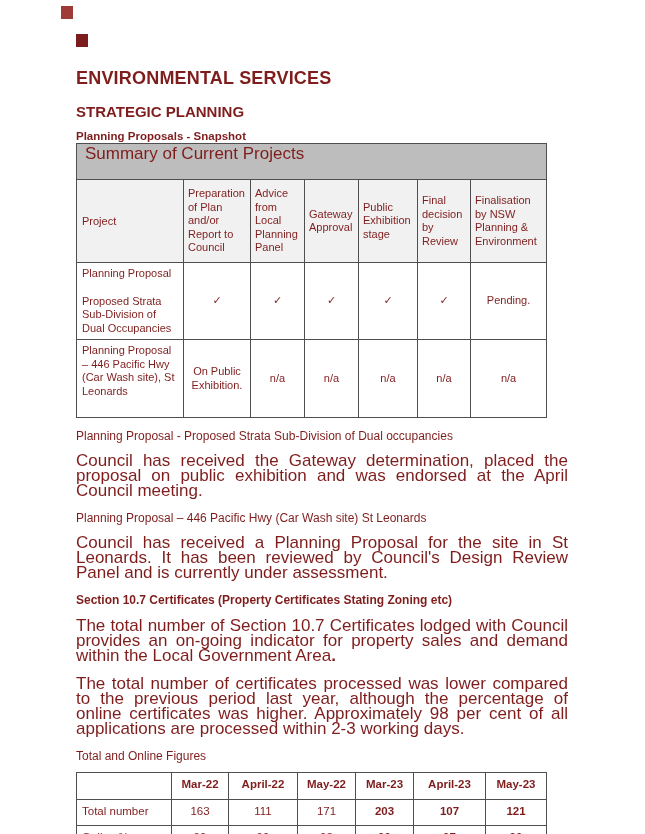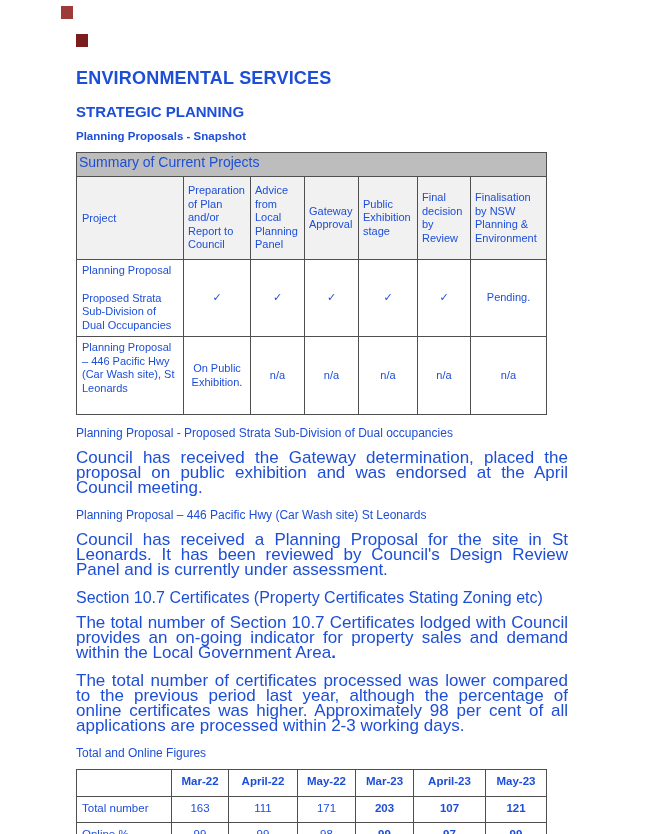--- a/index.html
+++ b/index.html
@@ -3,21 +3,21 @@
 <meta charset="utf-8">
 <style>
   * { box-sizing: border-box; margin: 0; padding: 0; }
   html, body { background: #ffffff; }
   .page {
     position: relative;
     width: 645px;
     height: 834px;
     background: #ffffff;
     font-family: "Liberation Sans", sans-serif;
-    color: #1d4ed8;
+    color: #7f1d1d;
     overflow: hidden;
   }
   .marker {
     position: absolute;
     width: 12px;
     height: 13px;
   }
   .marker-1 { left: 61px; top: 6px; }
   .marker-2 { left: 76px; top: 34px; }
 
@@ -37,57 +37,56 @@
   .section-heading {
     font-size: 15px;
     line-height: 13px;
     font-weight: bold;
     margin-bottom: 12px;
   }
   .snapshot-heading {
     font-size: 11.5px;
     line-height: 13px;
     font-weight: bold;
-    margin-bottom: 9px;
   }
 
   table { border-collapse: collapse; table-layout: fixed; }
   td {
     border: 1px solid #4f4f4f;
     font-size: 11px;
     line-height: 13.5px;
     padding: 3px 4px;
     vertical-align: middle;
     word-wrap: break-word;
   }
 
   .projects-table { width: 470px; margin-bottom: 11px; }
   .projects-table .caption-cell {
-    height: 24px;
+    height: 36px;
     vertical-align: top;
     padding-top: 3px;
-    padding-left: 2px;
-    font-size: 14px;
+    padding-left: 8px;
+    font-size: 17px;
   }
   .projects-table .head-row td { height: 83px; }
   .projects-table .row-strata td { height: 77px; }
   .projects-table .row-carwash td { height: 78px; }
   .projects-table .status-cell { text-align: center; }
   .projects-table .project-cell { vertical-align: top; padding-top: 4px; padding-left: 5px; }
   .project-title { margin-bottom: 14px; }
 
   .body-heading-underline {
     font-size: 12px;
     line-height: 15px;
     margin-bottom: 9px;
   }
   .body-heading-bold {
-    font-size: 16px;
+    font-size: 12px;
     line-height: 15px;
-    font-weight: normal;
+    font-weight: bold;
     margin-bottom: 10px;
   }
   p.body-text {
     font-size: 17px;
     line-height: 15px;
     text-align: justify;
     margin-bottom: 13px;
   }
   .mb-extra { margin-bottom: 15px; }
 

